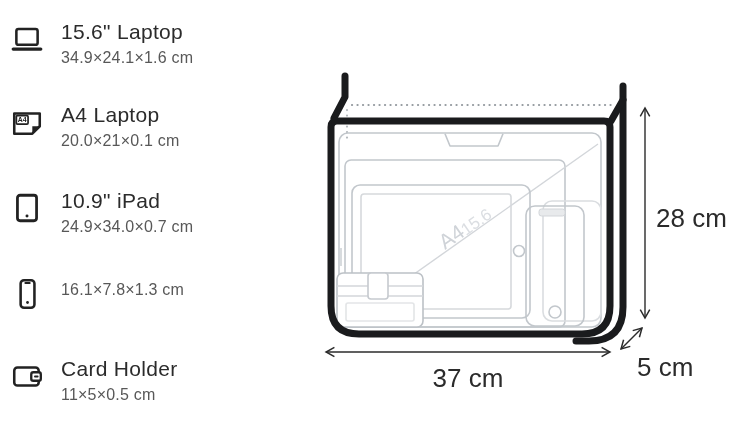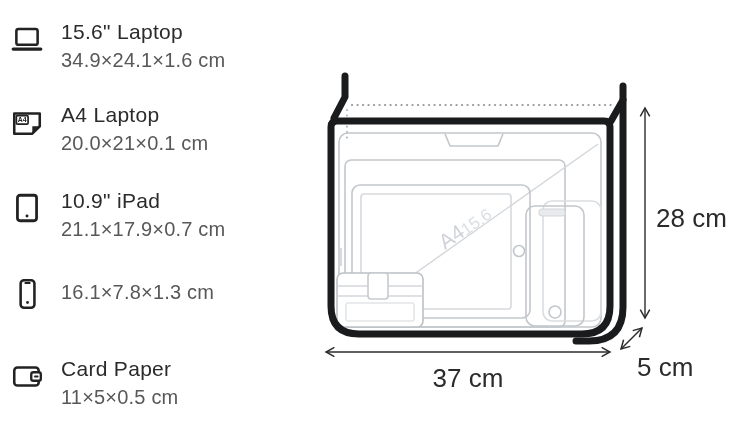--- a/index.html
+++ b/index.html
@@ -4,21 +4,21 @@
 <style>
   html,body{margin:0;padding:0;background:#fff;}
   .canvas{
     position:relative;width:750px;height:426px;background:#fff;
     font-family:"Liberation Sans",sans-serif;overflow:hidden;
   }
   .item-row{position:absolute;left:10px;display:flex;align-items:flex-start;gap:17px;}
   .item-icon{width:34px;height:34px;flex:0 0 auto;margin-top:2px;}
   .item-icon svg{display:block;width:34px;height:34px;}
   .item-title{font-size:21px;color:#2b2b2b;letter-spacing:.3px;line-height:1.1;}
-  .item-size{font-size:20px;color:#585858;letter-spacing:.2px;margin-top:6px;}
+  .item-size{font-size:16px;color:#585858;letter-spacing:.2px;margin-top:6px;}
   .diagram{position:absolute;left:0;top:0;width:750px;height:426px;}
   .diagram text{font-family:"Liberation Sans",sans-serif;}
   .dim-label{font-size:26px;fill:#2b2b2b;}
   .wm-a4{font-size:21px;fill:#cfd3d8;}
   .wm-diag{font-size:17px;fill:#dbdee2;}
   .icon-badge-text{font-size:6.5px;font-weight:bold;fill:#222;}
 </style>
 </head>
 <body>
 
@@ -54,21 +54,21 @@
 
   <div class="item-row" style="top:189px">
     <span class="item-icon">
       <svg viewBox="0 0 32 32" fill="none" stroke="#222" stroke-width="2.6" stroke-linecap="round" stroke-linejoin="round">
         <rect x="7" y="4" width="18" height="24" rx="2.5"></rect>
         <circle cx="16" cy="23.5" r="1.4" fill="#222" stroke="none"></circle>
       </svg>
     </span>
     <div>
       <div class="item-title">10.9" iPad</div>
-      <div class="item-size">21.1×17.9×0.7 cm</div>
+      <div class="item-size">24.9×34.0×0.7 cm</div>
     </div>
   </div>
 
   <div class="item-row" style="top:275px">
     <span class="item-icon">
       <svg viewBox="0 0 32 32" fill="none" stroke="#222" stroke-width="2.4" stroke-linecap="round" stroke-linejoin="round">
         <rect x="10" y="3" width="13" height="26" rx="3.2"></rect>
         <rect x="13.5" y="4.6" width="6" height="2" rx="1" fill="#222" stroke="none"></rect>
         <circle cx="16.5" cy="24" r="1.3" fill="#222" stroke="none"></circle>
       </svg>
@@ -80,21 +80,21 @@
 
   <div class="item-row" style="top:357px">
     <span class="item-icon">
       <svg viewBox="0 0 32 32" fill="none" stroke="#222" stroke-width="2.4" stroke-linecap="round" stroke-linejoin="round">
         <rect x="4" y="8" width="23" height="17" rx="3"></rect>
         <rect x="20" y="12.5" width="9" height="8" rx="2" fill="#fff" stroke-width="2.2"></rect>
         <line x1="23.5" y1="16.5" x2="26" y2="16.5" stroke-width="1.8"></line>
       </svg>
     </span>
     <div>
-      <div class="item-title">Card Paper</div>
+      <div class="item-title">Card Holder</div>
       <div class="item-size">11×5×0.5 cm</div>
     </div>
   </div>
 
   <svg class="diagram" viewBox="0 0 750 426">
     <defs>
       <marker id="arr" viewBox="0 0 12 12" refX="10" refY="6" markerWidth="9" markerHeight="9" orient="auto-start-reverse">
         <path d="M2,1.5 L10,6 L2,10.5" fill="none" stroke="#2b2b2b" stroke-width="1.4"></path>
       </marker>
     </defs>

